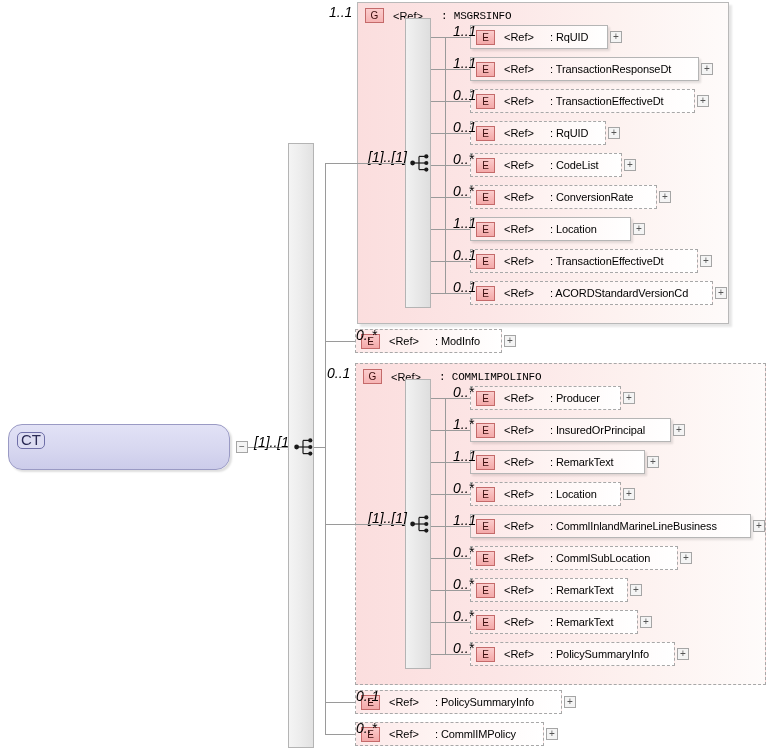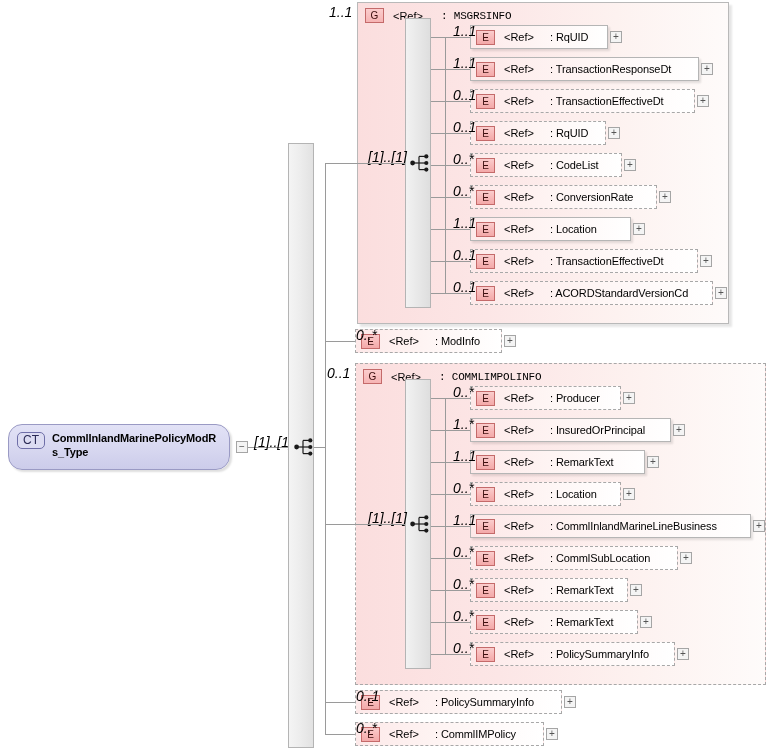--- a/index.html
+++ b/index.html
@@ -46,21 +46,21 @@
     padding: 6px 8px 0 8px;
   }
   .ct-badge {
     flex: 0 0 auto;
     width: 26px;
     height: 15px;
     border: 1px solid #6f6fa8;
     border-radius: 5px;
     background: #dcdcf2;
     color: #2a2a55;
-    font-size: 12px;
+    font-size: 15px;
     line-height: 14px;
     text-align: center;
     font-family: "Liberation Sans", sans-serif;
     margin-top: 1px;
   }
   .ct-label {
     margin-left: 7px;
     font-size: 11px;
     line-height: 14px;
     color: #000;
@@ -211,21 +211,20 @@
     font-style: italic;
     font-size: 14px;
   }
 </style>
 </head>
 <body>
 
 <div id="canvas">
     <div class="ct-box" style="left: 8px; top: 424px; width: 222px; height: 46px;">
       <div class="ct-badge">CT</div>
-      <div class="ct-label">CommlInlandMarinePolicyModRs_Type</div>
     </div>
     <div class="toggle minus" style="left: 236px; top: 441px;"></div>
     <div class="hline" style="left: 248px; top: 447px; width: 40px;"></div>
     <div class="card occ" style="left: 254px; top: 434px;">[1]..[1]</div>
     <div class="comp-bar outer" style="left: 288px; top: 143px; width: 26px; height: 605px;"></div>
     <div class="seq-icon" style="left: 294px; top: 438px;"><svg width="20" height="18" viewBox="0 0 20 18">
         <circle cx="2.6" cy="9" r="2.4" fill="#1a1a1a"></circle>
         <line x1="2.6" y1="9" x2="9" y2="9" stroke="#1a1a1a" stroke-width="1.2"></line>
         <line x1="9" y1="2.4" x2="9" y2="15.6" stroke="#1a1a1a" stroke-width="1.2"></line>
         <line x1="9" y1="2.4" x2="15" y2="2.4" stroke="#1a1a1a" stroke-width="1.2"></line>

